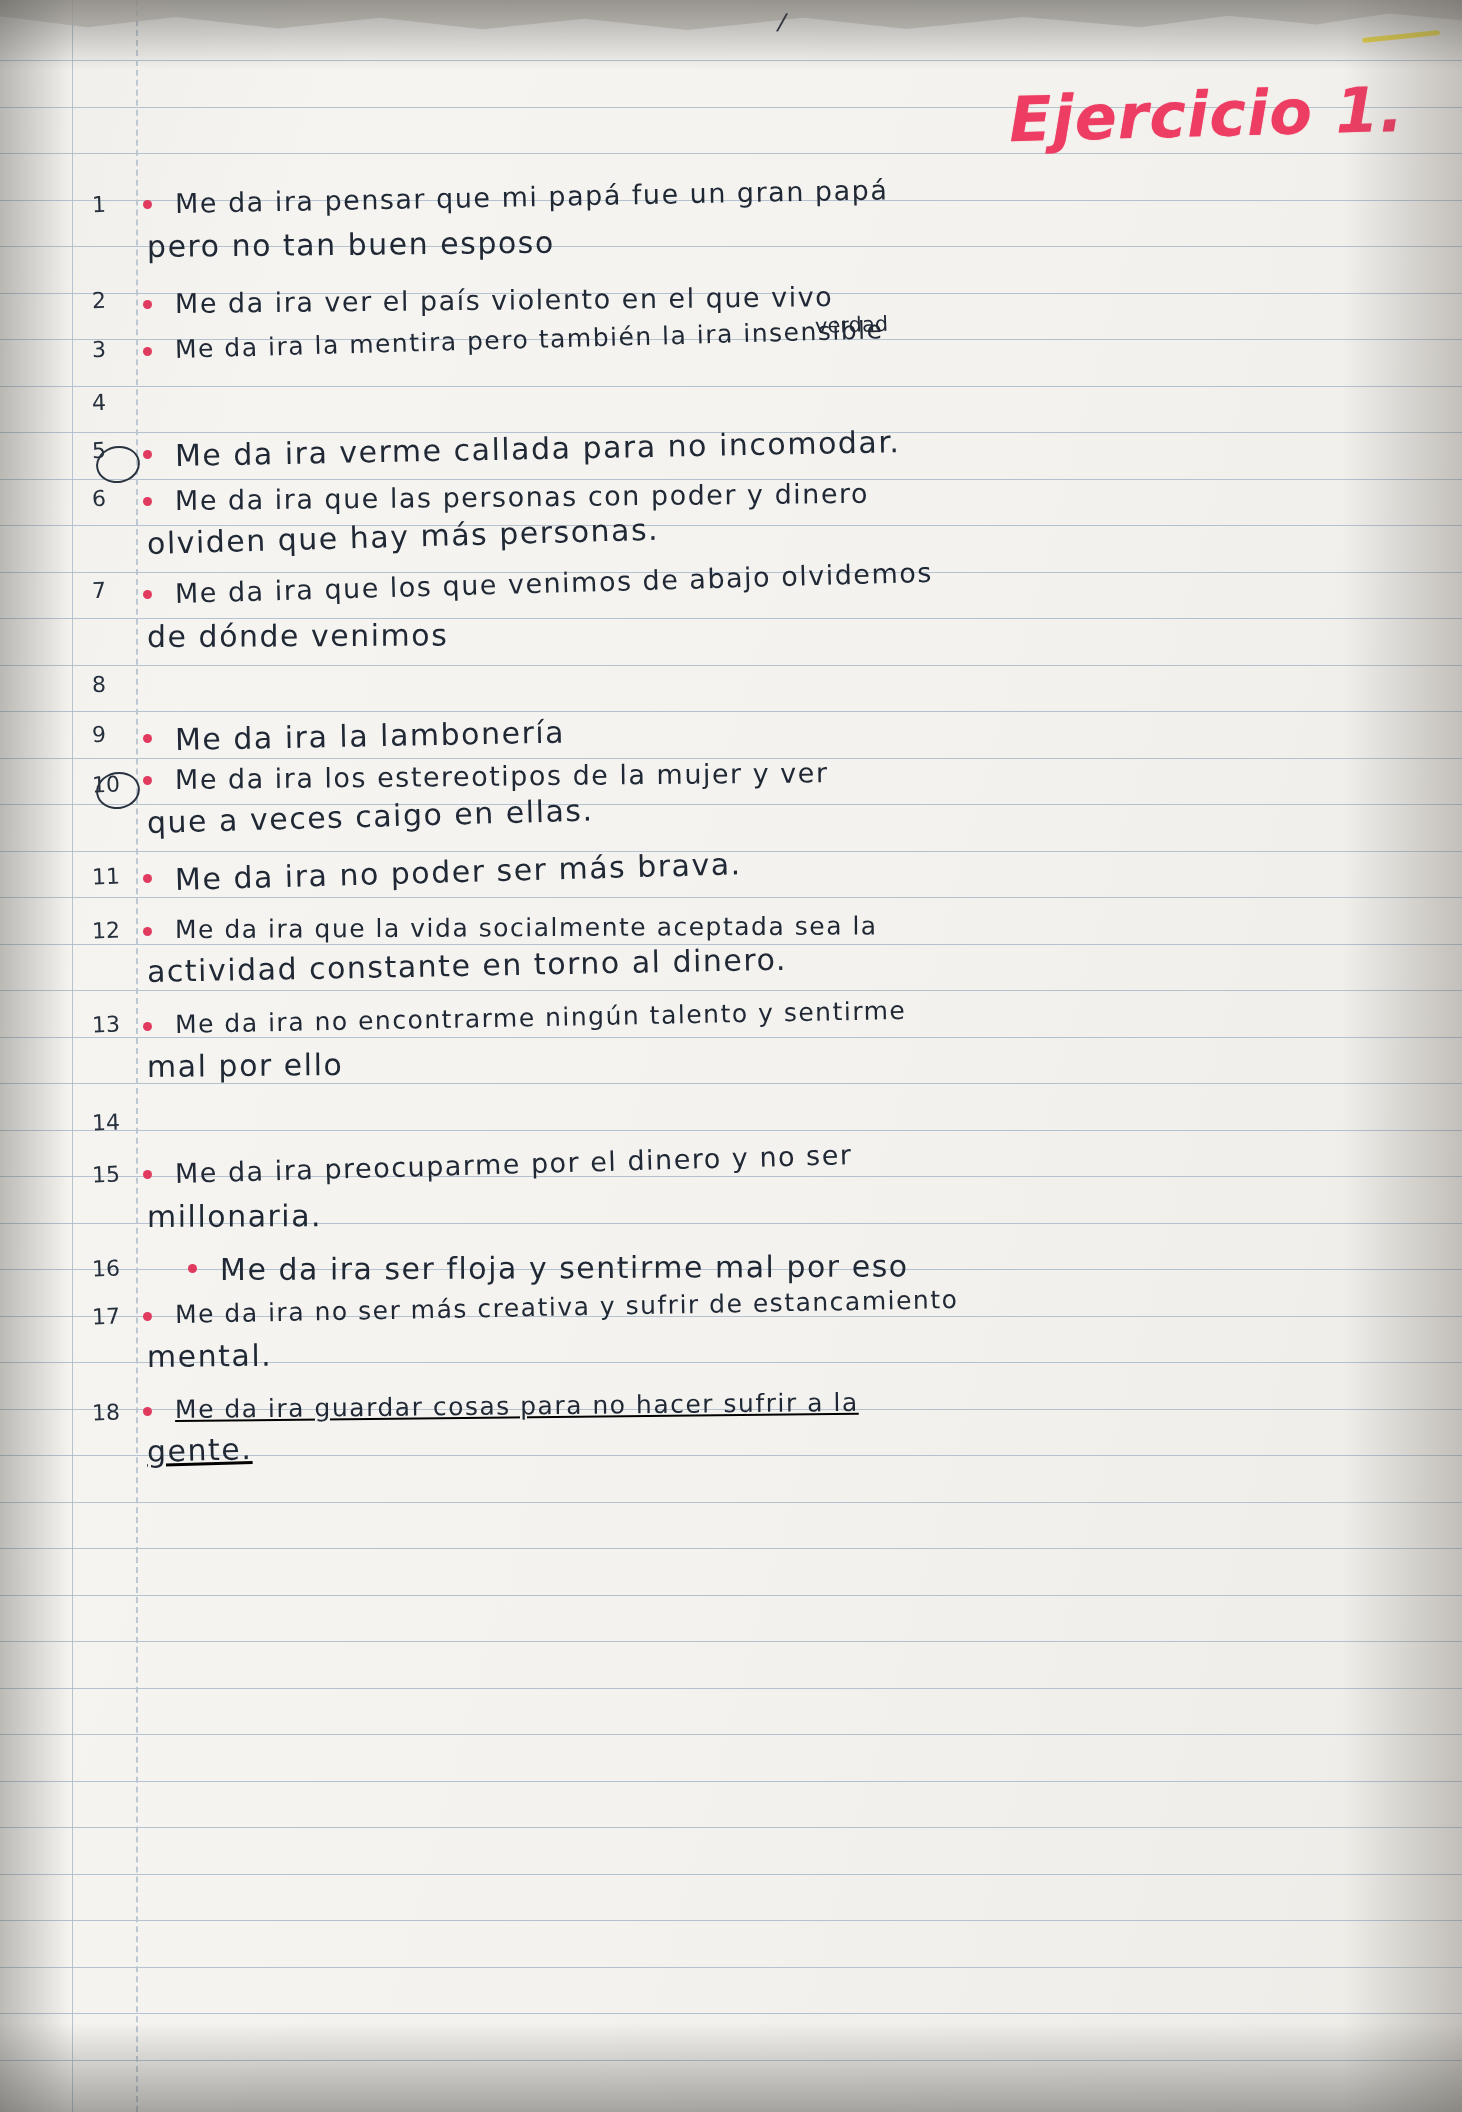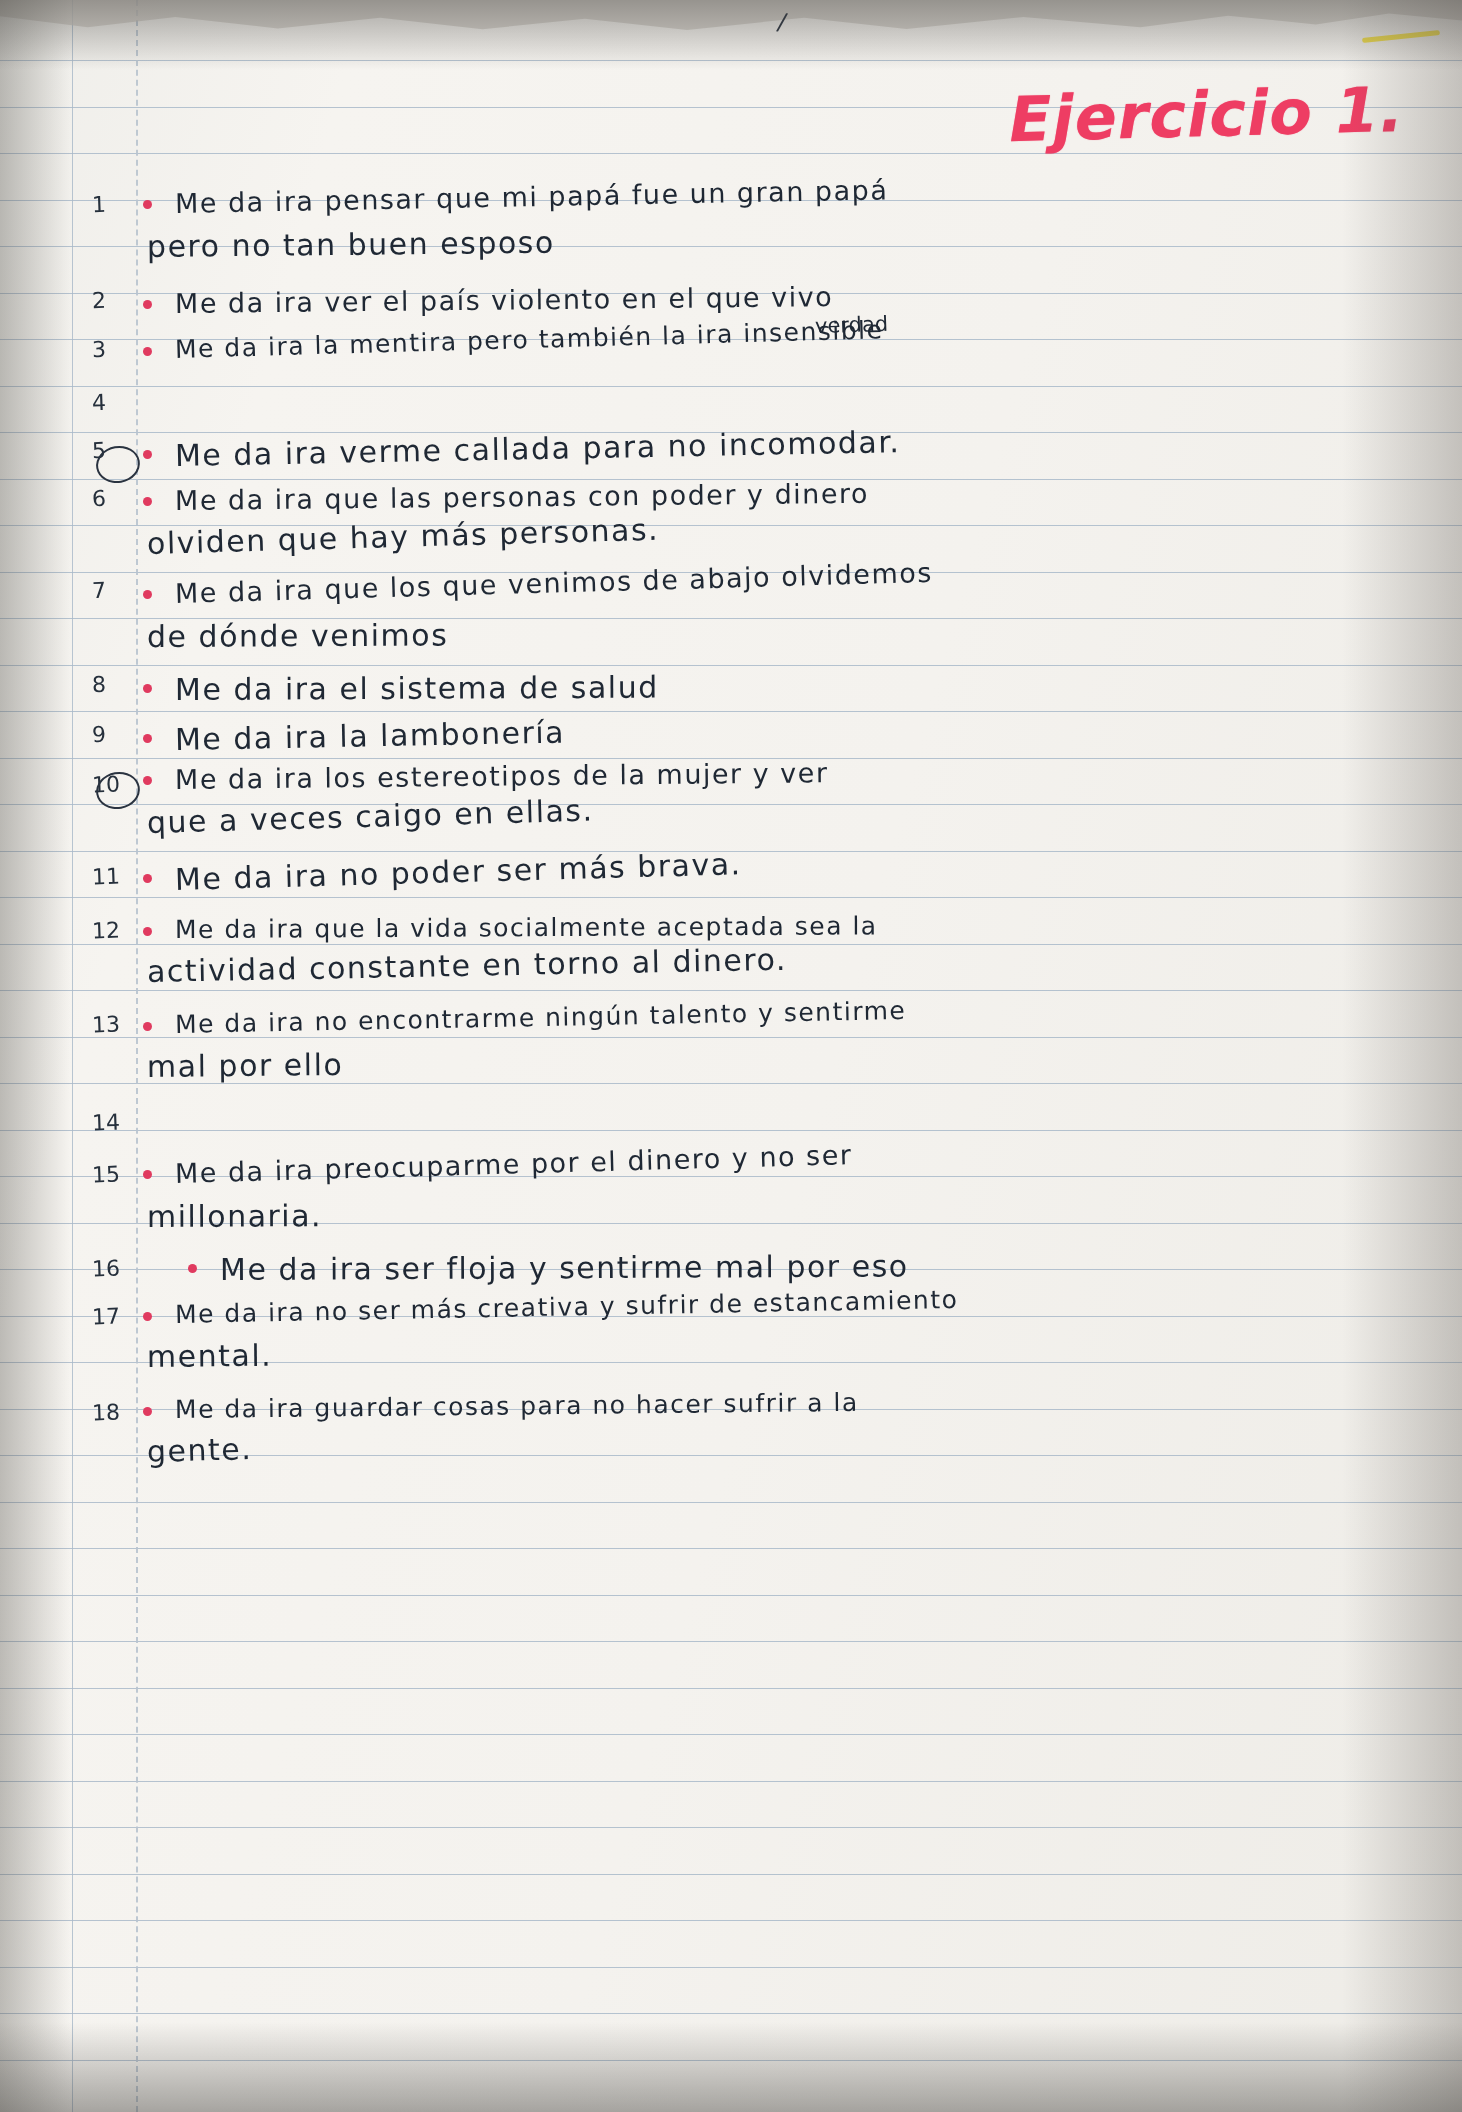--- a/index.html
+++ b/index.html
@@ -309,24 +309,20 @@
       <div class="item" style="top: 485px;">
         <span class="bullet" style="background: rgb(224, 58, 95);"></span>
         <span class="line1 tilt-b small">Me da ira que las personas con poder y dinero</span>
         <span class="line2 tilt-c">olviden que hay más personas.</span>
       </div>
       <div class="item" style="top: 578px;">
         <span class="bullet" style="background: rgb(224, 58, 95);"></span>
         <span class="line1 tilt-c small">Me da ira que los que venimos de abajo olvidemos</span>
         <span class="line2 tilt-d">de dónde venimos</span>
       </div>
-      <div class="item" style="top: 672px;">
-        <span class="bullet" style="background: rgb(224, 58, 95);"></span>
-        <span class="line1 tilt-d">Me da ira el sistema de salud</span>
-      </div>
       <div class="item" style="top: 722px;">
         <span class="bullet" style="background: rgb(224, 58, 95);"></span>
         <span class="line1 tilt-a">Me da ira la lambonería</span>
       </div>
       <div class="item" style="top: 764px;">
         <span class="bullet ringed" style="background: rgb(224, 58, 95);"></span>
         <span class="line1 tilt-b small">Me da ira los estereotipos de la mujer y ver</span>
         <span class="line2 tilt-c">que a veces caigo en ellas.</span>
       </div>
       <div class="item" style="top: 862px;">
@@ -350,21 +346,21 @@
       </div>
       <div class="item" style="top: 1252px; margin-left: 45px;">
         <span class="bullet" style="background: rgb(224, 58, 95);"></span>
         <span class="line1 tilt-d">Me da ira ser floja y sentirme mal por eso</span>
       </div>
       <div class="item" style="top: 1300px;">
         <span class="bullet" style="background: rgb(224, 58, 95);"></span>
         <span class="line1 tilt-a smaller">Me da ira no ser más creativa y sufrir de estancamiento</span>
         <span class="line2 tilt-b">mental.</span>
       </div>
-      <div class="item" style="top: 1395px;">
+      <div class="item" style="top: 1395px; text-decoration: underline;">
         <span class="bullet" style="background: rgb(224, 58, 95);"></span>
         <span class="line1 tilt-b smaller">Me da ira guardar cosas para no hacer sufrir a la</span>
         <span class="line2 tilt-c">gente.</span>
       </div>
     </div>
 
   <div class="shade-left"></div>
   <div class="shade-right"></div>
   <div class="shade-top"></div>
   <div class="shade-bottom"></div>

